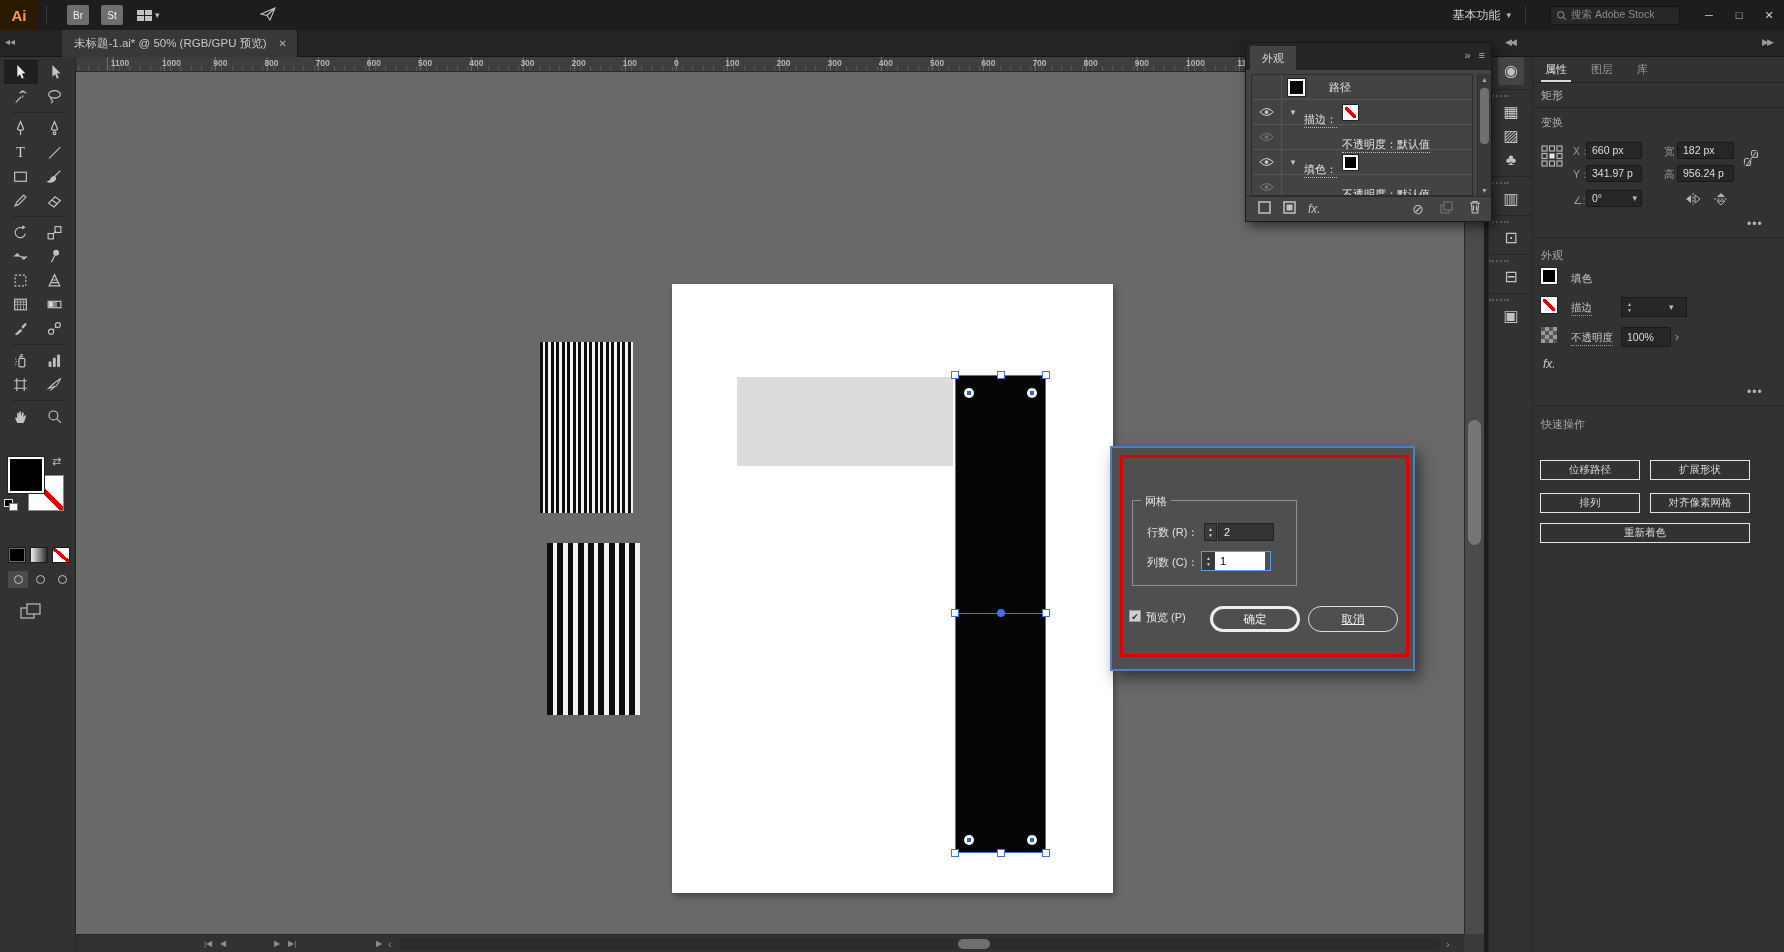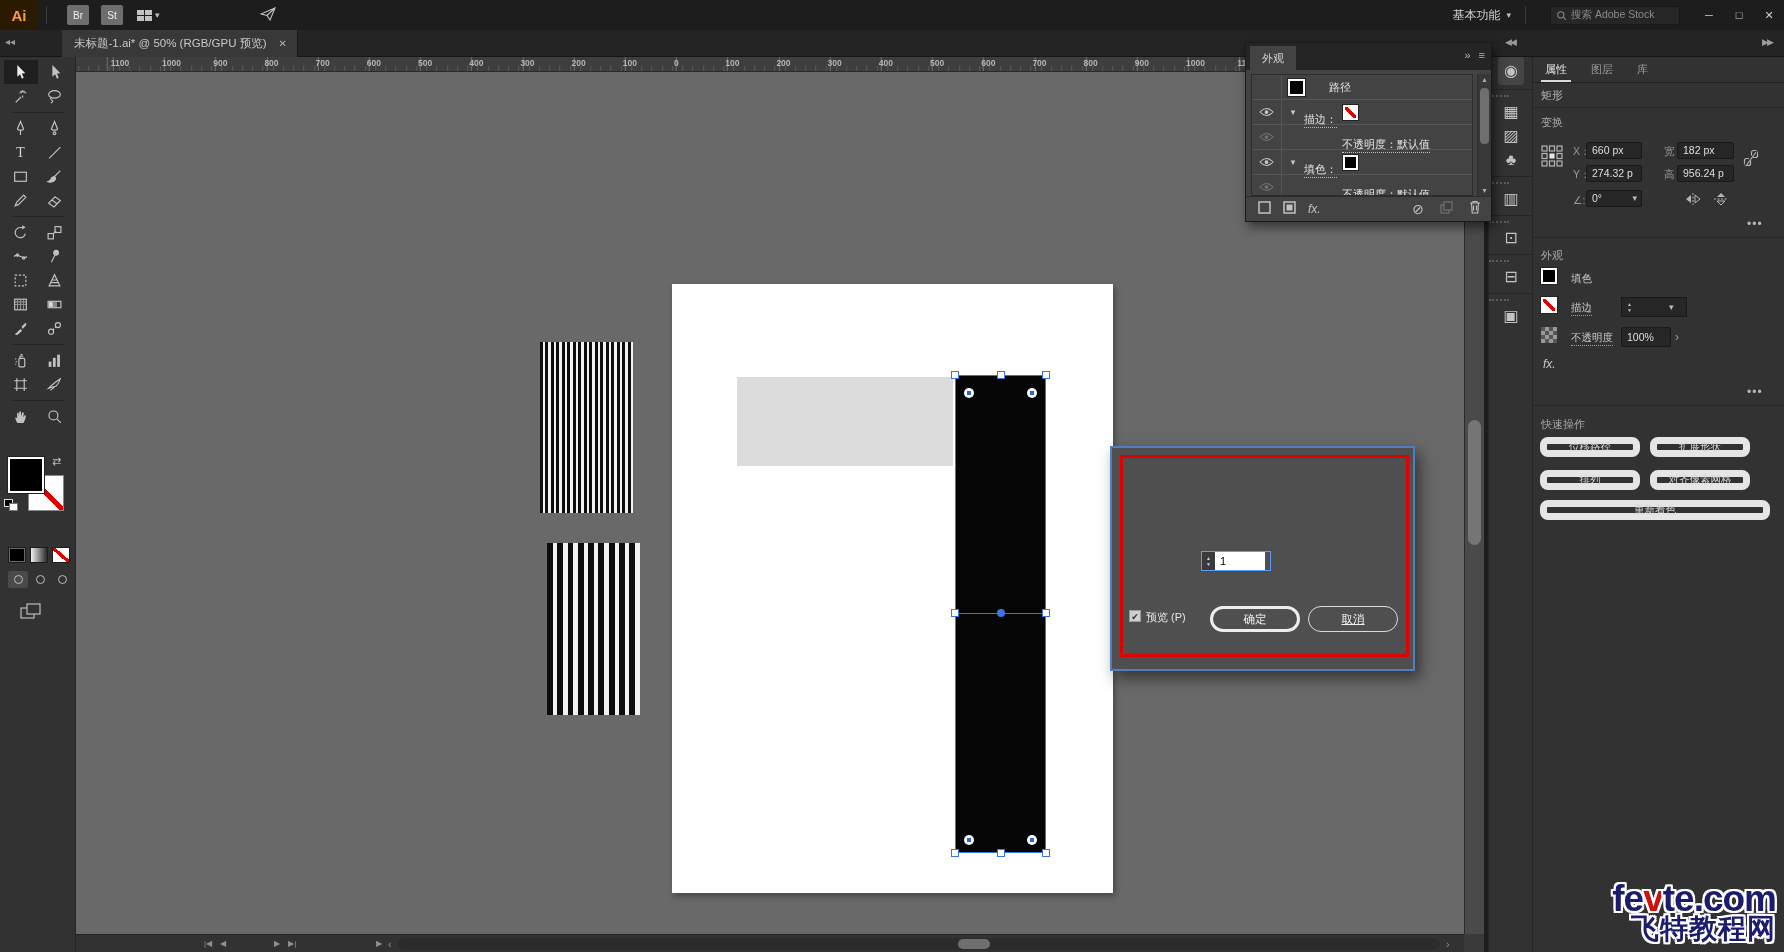--- a/index.html
+++ b/index.html
@@ -186,22 +186,22 @@
   .p-lbl { position:absolute; color:#9a9a9a; font-size:10.5px; }
   .dots3 { position:absolute; color:#b5b5b5; font-size:12px; letter-spacing:1px; }
   .psw { position:absolute; width:16px; height:16px; border:2px solid #fff; box-shadow:0 0 0 1px #222; }
   .psw.black{ background:#000; }
   .psw.none{ background:#fff; background-image:linear-gradient(to top right, transparent 40%, #e00000 40%, #e00000 60%, transparent 60%); }
   .checker { position:absolute; width:16px; height:16px; background-color:#555;
     background-image:linear-gradient(45deg,#999 25%,transparent 25%,transparent 75%,#999 75%),
       linear-gradient(45deg,#999 25%,transparent 25%,transparent 75%,#999 75%);
     background-size:8px 8px; background-position:0 0,4px 4px; }
   .ulabel { border-bottom:1px dotted #9a9a9a; }
-  .qa-btn { position:absolute; height:20px; border:7px solid #e5e5e5; border-radius:8px; color:#d6d6d6;
-    font-size:10.5px; display:flex; align-items:center; justify-content:center; background:transparent; }
+  .qa-btn { position:absolute; height:20px; border:1px solid #e5e5e5; border-radius:0; color:#d6d6d6;
+    font-size:10.5px; display:flex; align-items:center; justify-content:center; background:transparent;margin-top:23px; }
   .mini-stp { position:absolute; height:20px; background:#262626; border:1px solid #191919; display:flex; align-items:center; }
   .mini-stp .s { width:15px; text-align:center; color:#bdbdbd; font-size:5px; line-height:6px; }
   .refpt { position:absolute; }
 
   
   .watermark { position:absolute; right:8px; bottom:10px; z-index:9; text-align:right;
     font-weight:bold; color:#1c1c6e; line-height:.92;
     text-shadow:-2px 0 #fff,2px 0 #fff,0 -2px #fff,0 2px #fff,-2px -2px #fff,2px 2px #fff,-2px 2px #fff,2px -2px #fff; }
   .wm1 { font-size:37px; letter-spacing:-1px; }
   .wm1 .red { color:#cc1111; }
@@ -637,20 +637,30 @@
             </svg></span>
         <span><svg width="12" height="14" viewBox="0 0 12 14">
               <path d="M1 3 h10 M4 3 V1.5 h4 V3 M2.5 3 l.7 10 h5.6 l.7 -10 M4.5 5.5 v5 M7.5 5.5 v5" fill="none" stroke="#c2c2c2" stroke-width="1.1"></path>
             </svg></span>
       </span>
     </div>
   </div>
 
   <div class="dialog">
     <div class="dlg-red"></div>
+    <div class="dlg-group">
+      <div class="dlg-group-label">网格</div>
+      <div class="dlg-row-label" style="left:14px; top:24px;">行数 (R)：</div>
+      <div class="stepper" style="left:71px; top:22px;">
+          <span>▲</span>
+          <span>▼</span>
+        </div>
+      <div class="dlg-field-dark" style="left:85px; top:22px;">2</div>
+      <div class="dlg-row-label" style="left:14px; top:54px;">列数 (C)：</div>
+    </div>
     <div class="combo-focus">
       <div class="stp">
           <span>▲</span>
           <span>▼</span>
         </div>
       <div class="fld">1</div>
     </div>
     <div class="dlg-check">✔</div>
     <div class="dlg-row-label" style="left:34px; top:162px;">预览 (P)</div>
     <div class="dlg-btn default">确定</div>
@@ -717,21 +727,21 @@
             <rect x="16" y="16" width="5" height="5"></rect>
           </g>
           <rect x="8.5" y="8.5" width="5" height="5" fill="#e8e8e8"></rect>
         </svg>
     </div>
     <div class="p-lbl" style="left:40px; top:88px;">X：</div>
     <div class="p-field" style="left:53px; top:85px; width:56px;">660 px</div>
     <div class="p-lbl" style="left:131px; top:88px;">宽：</div>
     <div class="p-field" style="left:144px; top:85px; width:57px;">182 px</div>
     <div class="p-lbl" style="left:40px; top:111px;">Y：</div>
-    <div class="p-field" style="left:53px; top:108px; width:56px;">274.32 p</div>
+    <div class="p-field" style="left:53px; top:108px; width:56px;">341.97 p</div>
     <div class="p-lbl" style="left:131px; top:111px;">高：</div>
     <div class="p-field" style="left:144px; top:108px; width:57px;">956.24 p</div>
     <div style="position:absolute; left:210px; top:92px;">
       <svg width="16" height="18" viewBox="0 0 16 18">
           <g fill="none" stroke="#b5b5b5" stroke-width="1.2">
             <rect x="1.5" y="9.5" width="6" height="7" rx="2"></rect>
             <rect x="8.5" y="1.5" width="6" height="7" rx="2"></rect>
             <path d="M5 12 L11 6"></path>
           </g>
           <path d="M2 16 L14 2" stroke="#323232" stroke-width="2.4"></path>
@@ -777,22 +787,18 @@
     <div class="p-lbl" style="left:10px; top:300px; font-style:italic; font-size:12px; color:#c9c9c9;">fx.</div>
     <div class="dots3" style="left:214px; top:328px;">•••</div>
     <div class="p-sep" style="top:348px;"></div>
 
     <div class="sect-label" style="top:360px;">快速操作</div>
     <div id="qa-buttons">
         <div class="qa-btn" style="left: 7px; top: 380px; width: 100px;">位移路径</div>
         <div class="qa-btn" style="left: 117px; top: 380px; width: 100px;">扩展形状</div>
         <div class="qa-btn" style="left: 7px; top: 413px; width: 100px;">排列</div>
         <div class="qa-btn" style="left: 117px; top: 413px; width: 100px;">对齐像素网格</div>
-        <div class="qa-btn" style="left: 7px; top: 443px; width: 230px;">重新着色</div>
+        <div class="qa-btn" style="left: 7px; top: 443px; width: 210px;">重新着色</div>
       </div>
   </div>
 
-  <div class="watermark">
-    <div class="wm1"><span>fe</span><span class="red">v</span><span>te.com</span></div>
-    <div class="wm2">飞特教程网</div>
-  </div>
 
 </div>
 
 </body></html>

